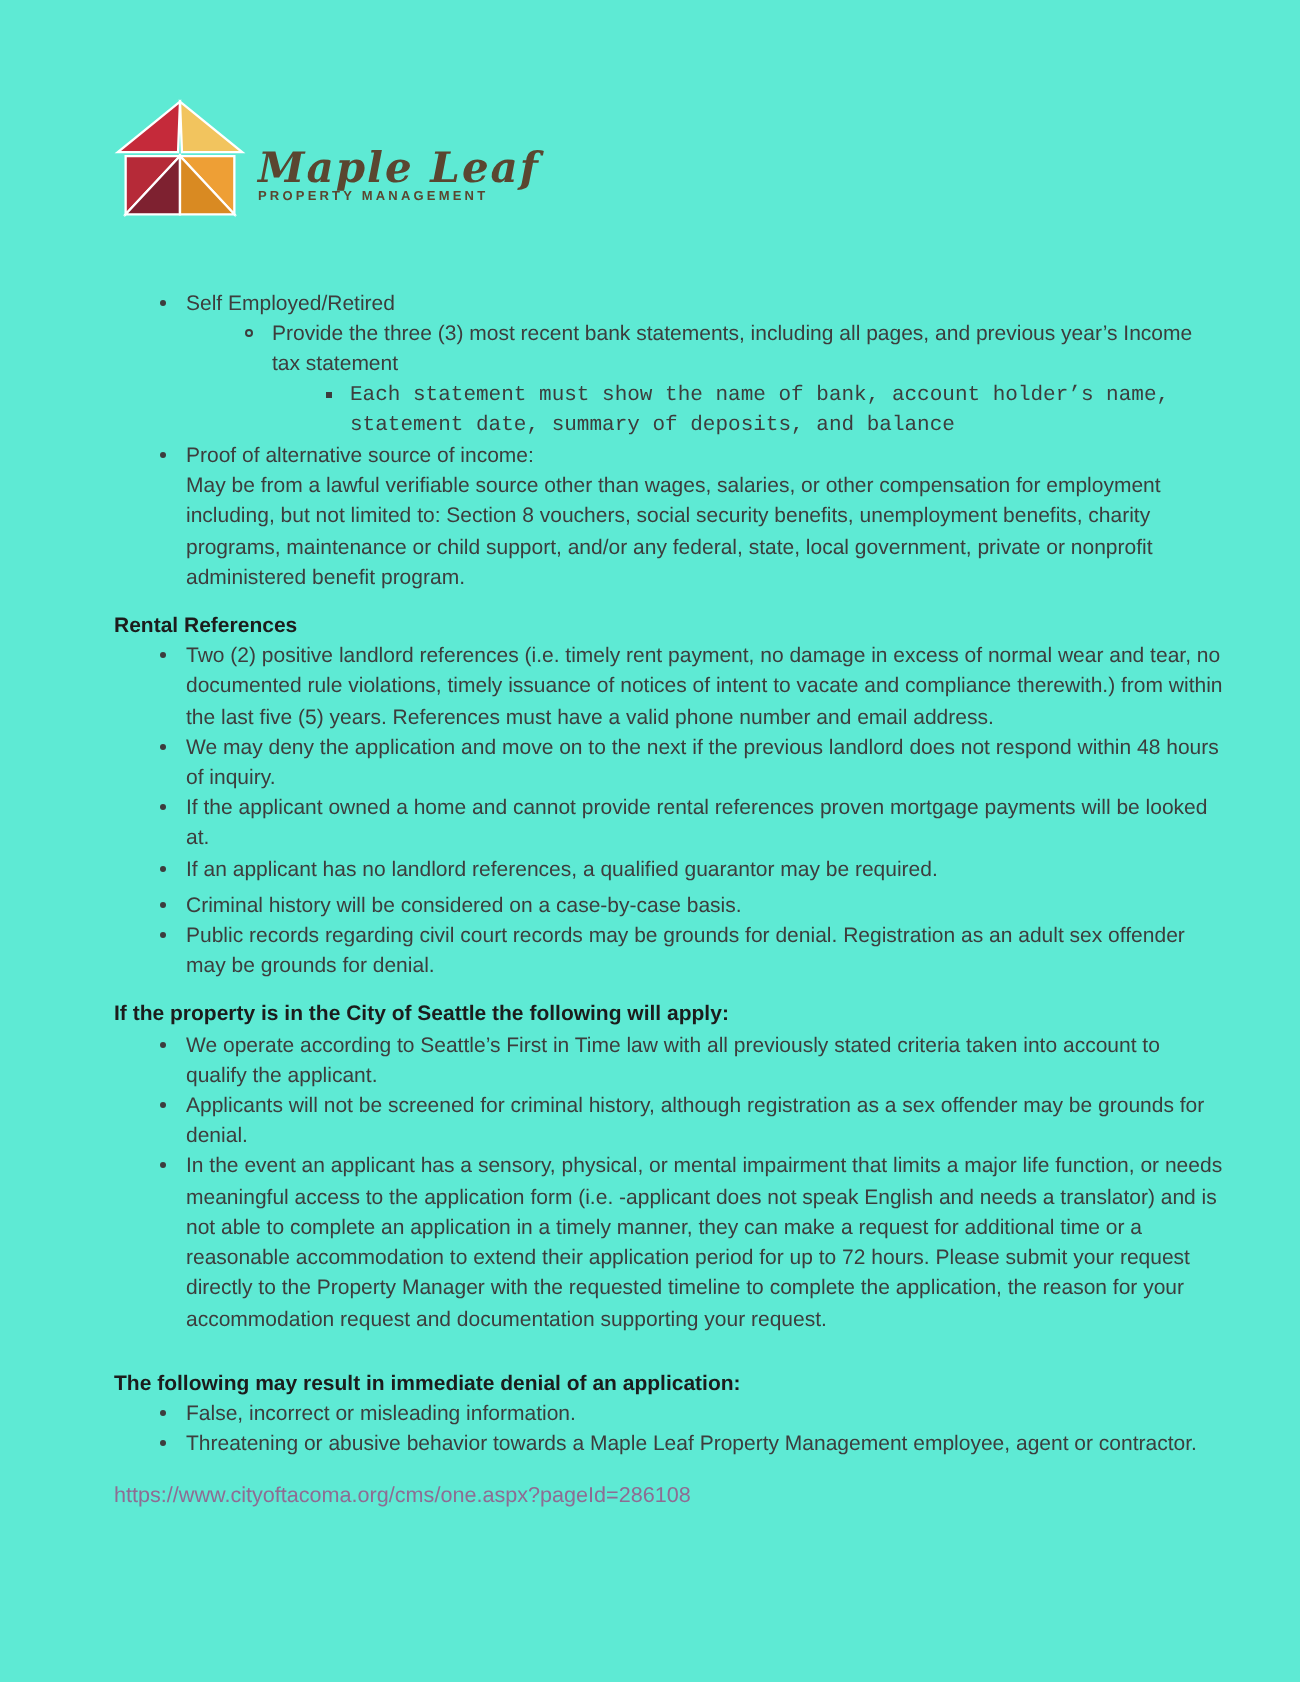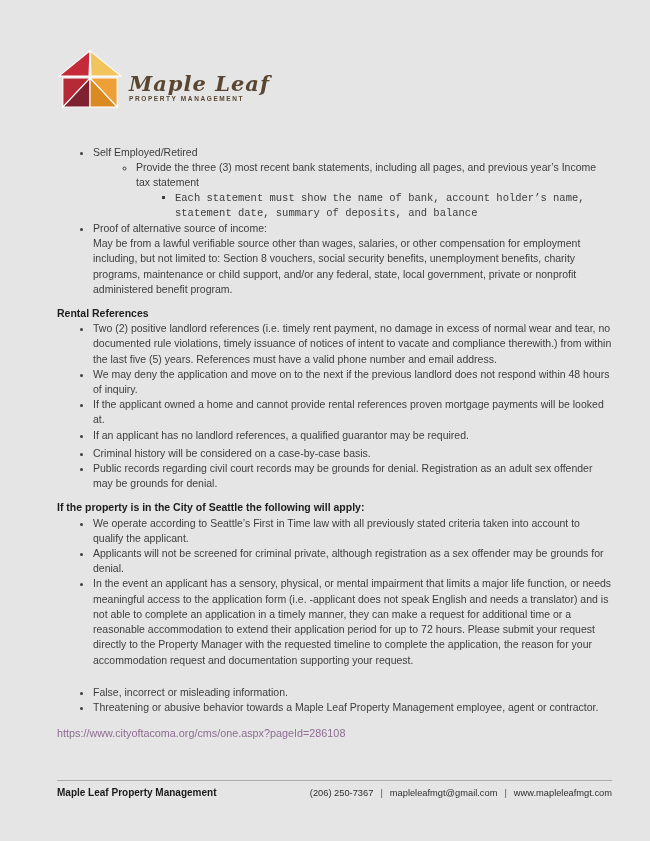--- a/index.html
+++ b/index.html
@@ -1,19 +1,19 @@
 <!DOCTYPE html>
 <html><head>
 <meta charset="utf-8">
 <style>
   html,body{margin:0;padding:0;background:#ffffff;}
   .page{
     position:relative;
     width:650px;height:841px;
-    background:#e5e5e5;
+    background:#5eead4;
     font-family:"Liberation Sans",sans-serif;
     color:#3d3d3d;
     overflow:hidden;
   }
   
   .header{
     position:absolute;top:48px;left:57px;right:38px;
     display:flex;justify-content:space-between;align-items:flex-end;
   }
   .logo{display:flex;align-items:flex-end;gap:6px;}
@@ -131,38 +131,33 @@
         <li>Criminal history will be considered on a case-by-case basis.</li>
         <li>Public records regarding civil court records may be grounds for denial. Registration as an adult sex offender may be grounds for denial.</li>
       </ul>
     </div>
 
     
     <div class="sect sect-gap">
       <div class="heading">If the property is in the City of Seattle the following will apply:</div>
       <ul class="lvl1">
         <li>We operate according to Seattle’s First in Time law with all previously stated criteria taken into account to qualify the applicant.</li>
-        <li>Applicants will not be screened for criminal private, although registration as a sex offender may be grounds for denial.</li>
+        <li>Applicants will not be screened for criminal history, although registration as a sex offender may be grounds for denial.</li>
         <li>In the event an applicant has a sensory, physical, or mental impairment that limits a major life function, or needs meaningful access to the application form (i.e. -applicant does not speak English and needs a translator) and is not able to complete an application in a timely manner, they can make a request for additional time or a reasonable accommodation to extend their application period for up to 72 hours. Please submit your request directly to the Property Manager with the requested timeline to complete the application, the reason for your accommodation request and documentation supporting your request.</li>
       </ul>
     </div>
 
     
     <div class="sect sect-gap-lg">
+      <div class="heading">The following may result in immediate denial of an application:</div>
       <ul class="lvl1">
         <li>False, incorrect or misleading information.</li>
         <li>Threatening or abusive behavior towards a Maple Leaf Property Management employee, agent or contractor.</li>
       </ul>
     </div>
 
     
     <a class="doc-link" href="#">https://www.cityoftacoma.org/cms/one.aspx?pageId=286108</a>
 
   </div>
 
-  <div class="footer">
-    <div class="footer-company">Maple Leaf Property Management</div>
-    <div class="footer-contact">
-      <span>(206) 250-7367</span><span class="footer-sep">|</span><span>mapleleafmgt@gmail.com</span><span class="footer-sep">|</span><span>www.mapleleafmgt.com</span>
-    </div>
-  </div>
 
 </div>
 
 </body></html>

